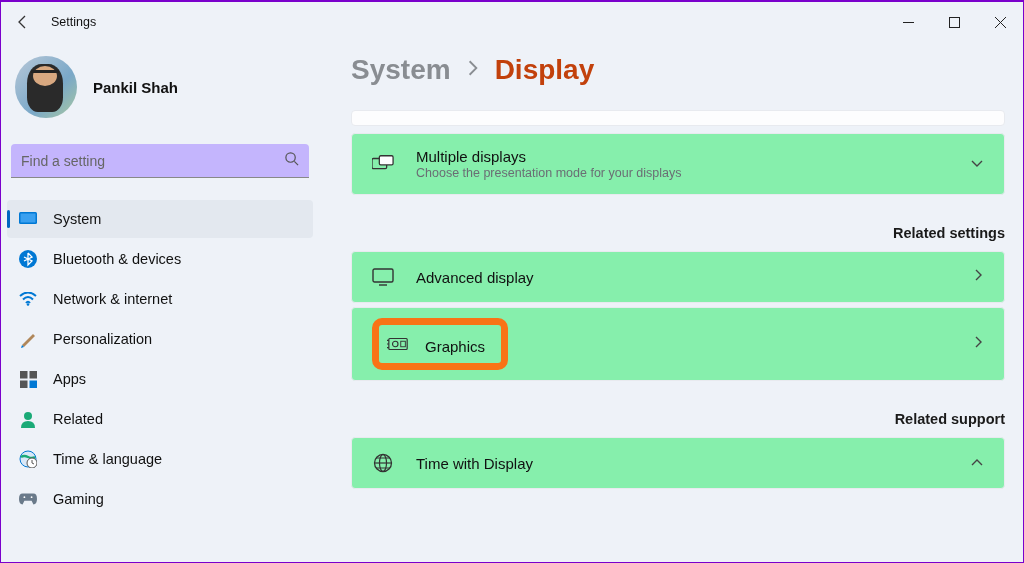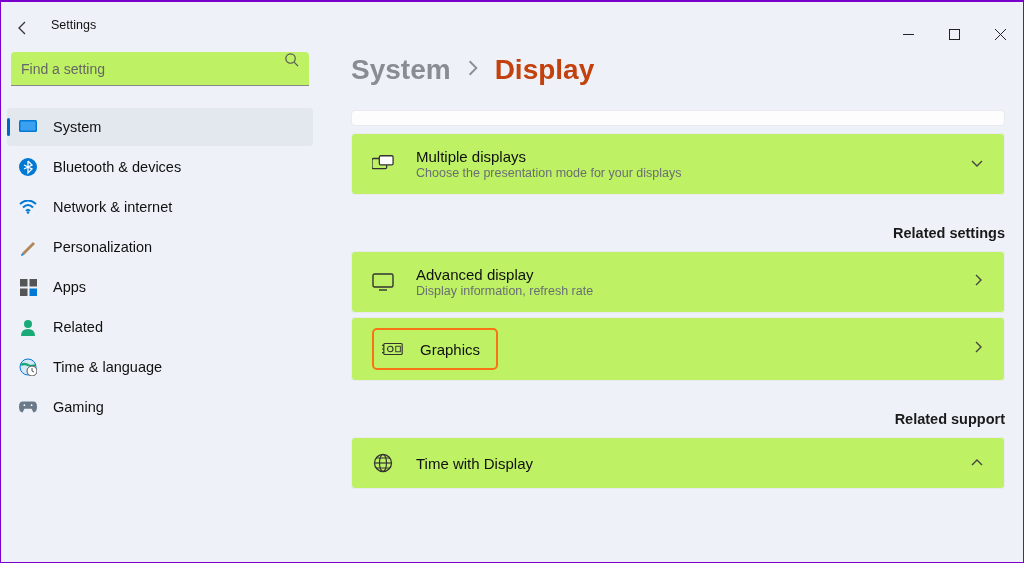--- a/index.html
+++ b/index.html
@@ -9,22 +9,22 @@
   width: 1024px;
   height: 563px;
   overflow: hidden;
   position: relative;
   border: 1px solid #7a00cc;
   border-top: 2px solid #7a00cc;
 }
 .titlebar {
   height: 32px;
   display: flex;
-  align-items: flex-start;
-  padding: 16px 0 0 12px;
+  align-items: center;
+  padding: 8px 0 0 12px;
 }
 .back-btn {
   width: 20px; height: 20px;
   display: flex; align-items: center; justify-content: center;
   cursor: pointer;
 }
 .title-text {
   margin-left: 18px;
   font-size: 12.5px;
   color: #111;
@@ -84,26 +84,27 @@
   z-index:3;
 }
 .profile-name {
   margin-left: 16px;
   font-size: 15px;
   font-weight: 600;
   color: #111;
 }
 .search-box {
   margin: 6px 4px 22px 4px;
-  background: #bef264;
+  background: #c4b5fd;
   border: none;
   border-bottom: 1.5px solid #888;
   border-radius: 4px 4px 0 0;
   height: 34px;
   display: flex;
+  align-items: center;
   padding: 0 10px;
 }
 .search-box input {
   flex: 1;
   border: none;
   background: transparent;
   font-size: 14px;
   color: #555;
   outline: none;
 }
@@ -164,21 +165,21 @@
   color: #c2410c;
 }
 .card-stub {
   background: #fdfdfe;
   border: 1px solid #e8eaef;
   border-radius: 4px;
   height: 16px;
   margin-bottom: 7px;
 }
 .card {
-  background: #bef264;
+  background: #86efac;
   border: 1px solid #e8eaef;
   border-radius: 4px;
   display: flex;
   align-items: center;
   padding: 14px 20px;
   margin-bottom: 4px;
   cursor: pointer;
 }
 .card-icon {
   width: 22px; height: 22px;
@@ -201,24 +202,24 @@
   flex-shrink: 0;
 }
 .section-header {
   font-size: 14.5px;
   font-weight: 600;
   color: #1a1a1a;
   margin: 30px 0 10px 2px;
   text-align: right;
 }
 .highlight-box {
-  border: 2px solid #f97316;
-  border-radius: 5px;
+  border: 7px solid #f97316;
+  border-radius: 10px;
   display: inline-flex;
-  align-items: center;
+  align-items: flex-end;
   padding: 8px 16px 8px 8px;
 }
 .highlight-box .card-icon{margin-right:16px;}
 .card.graphics { padding: 10px 20px; }
 </style>
 </head>
 <body>
 
 <div class="titlebar">
   <div class="back-btn">
@@ -242,20 +243,26 @@
       <svg width="11" height="11">
           <path d="M0 0 L11 11 M11 0 L0 11" stroke="#222" stroke-width="1"></path>
         </svg>
     </div>
   </div>
 </div>
 
 <div class="container">
 
   <div class="sidebar">
+    <div class="profile">
+      <div class="avatar">
+          <span class="glasses"></span>
+        </div>
+      <div class="profile-name">Pankil Shah</div>
+    </div>
 
     <div class="search-box">
       <input type="text" placeholder="Find a setting" style="">
       <span>
         <svg width="15" height="15" viewBox="0 0 16 16">
             <circle cx="7" cy="7" r="5" stroke="#555" stroke-width="1.3" fill="none"></circle>
             <line x1="11" y1="11" x2="15" y2="15" stroke="#555" stroke-width="1.3"></line>
           </svg>
       </span>
     </div>
@@ -378,21 +385,20 @@
 
     <div class="card">
       <span class="card-icon">
         <svg width="22" height="18" viewBox="0 0 22 18">
             <rect x="1" y="1" width="20" height="13" rx="1.5" stroke="#333" stroke-width="1.4" fill="none"></rect>
             <line x1="7" y1="17" x2="15" y2="17" stroke="#333" stroke-width="1.4"></line>
           </svg>
       </span>
       <div class="card-body">
         <div class="card-title">Advanced display</div>
-        <div class="card-sub">Display information, refresh rate</div>
       </div>
       <span class="card-chevron">
         <svg width="10" height="14" viewBox="0 0 10 14">
             <path d="M2 2 L7 7 L2 12" stroke="#444" stroke-width="1.4" fill="none"></path>
           </svg>
       </span>
     </div>
 
     <div class="card graphics">
       <div class="highlight-box">

